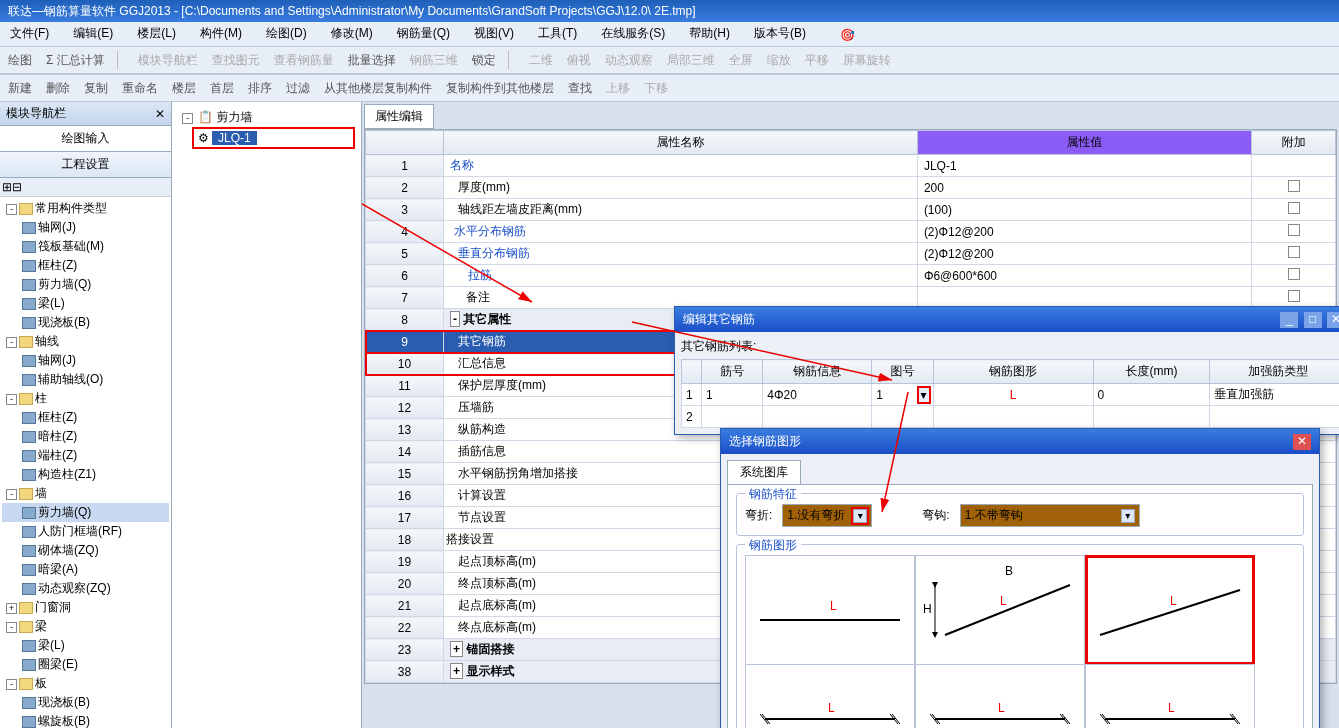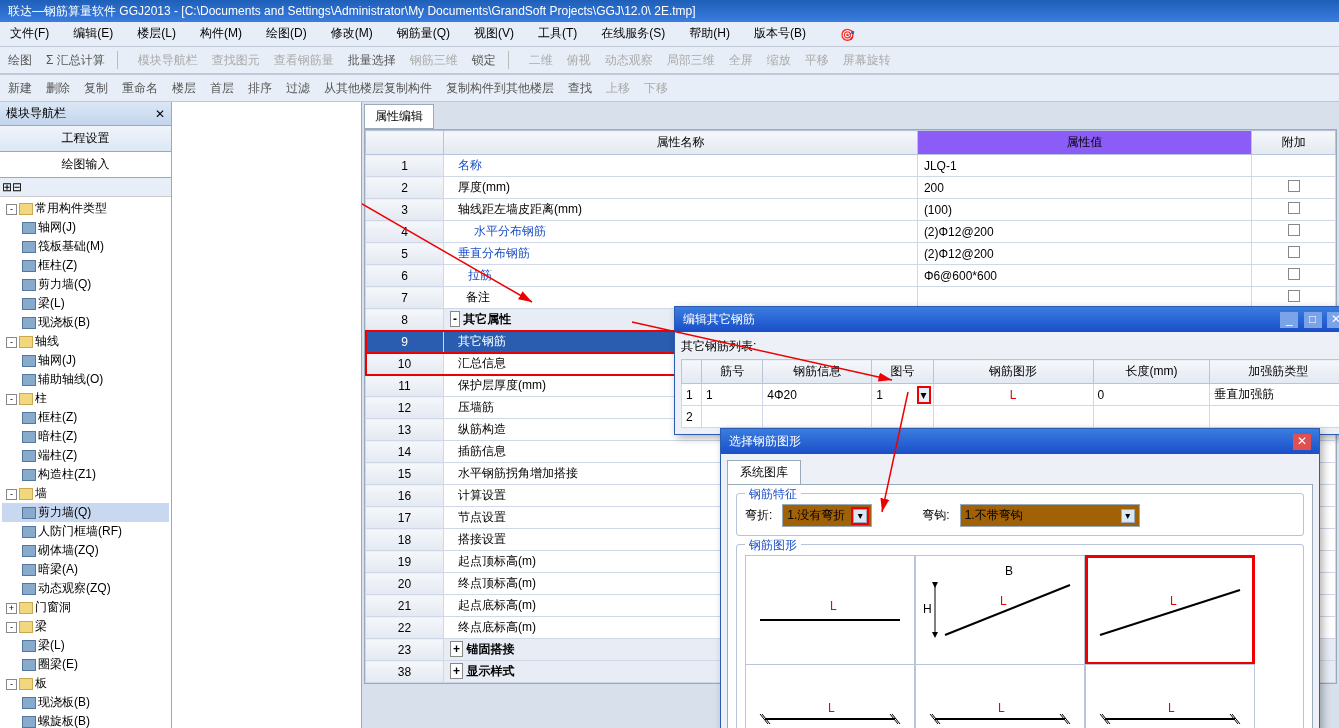--- a/index.html
+++ b/index.html
@@ -121,22 +121,22 @@
   <span class="dim">上移</span>
   <span class="dim">下移</span>
 </div>
 
 <div class="main">
   <div class="nav-panel">
     <div class="nav-header">
       <span>模块导航栏</span>
       <span>✕</span>
     </div>
+    <div class="nav-tab active">绘图输入</div>
     <div class="nav-tab">工程设置</div>
-    <div class="nav-tab active">绘图输入</div>
     <div class="nav-toolbar">
       <span>⊞⊟</span>
     </div>
     <div class="tree" id="nav-tree">
         <div class="tree-node l0"><span class="exp">-</span><span class="icon folder"></span><span>常用构件类型</span></div>
         <div class="tree-node l1"><span class="icon" style="background:#8ac;border:1px solid #579"></span><span>轴网(J)</span></div>
         <div class="tree-node l1"><span class="icon" style="background:#8ac;border:1px solid #579"></span><span>筏板基础(M)</span></div>
         <div class="tree-node l1"><span class="icon" style="background:#8ac;border:1px solid #579"></span><span>框柱(Z)</span></div>
         <div class="tree-node l1"><span class="icon" style="background:#8ac;border:1px solid #579"></span><span>剪力墙(Q)</span></div>
         <div class="tree-node l1"><span class="icon" style="background:#8ac;border:1px solid #579"></span><span>梁(L)</span></div>
@@ -159,56 +159,63 @@
         <div class="tree-node l0"><span class="exp">-</span><span class="icon folder"></span><span>梁</span></div>
         <div class="tree-node l1"><span class="icon" style="background:#8ac;border:1px solid #579"></span><span>梁(L)</span></div>
         <div class="tree-node l1"><span class="icon" style="background:#8ac;border:1px solid #579"></span><span>圈梁(E)</span></div>
         <div class="tree-node l0"><span class="exp">-</span><span class="icon folder"></span><span>板</span></div>
         <div class="tree-node l1"><span class="icon" style="background:#8ac;border:1px solid #579"></span><span>现浇板(B)</span></div>
         <div class="tree-node l1"><span class="icon" style="background:#8ac;border:1px solid #579"></span><span>螺旋板(B)</span></div>
       </div>
   </div>
 
   <div class="mid-panel">
+    <div class="comp-tree">
+      <div class="tree-node"><span class="exp">-</span> 📋 <span>剪力墙</span></div>
+      <div class="comp-box">
+        <span>⚙</span>
+        <span class="comp-sel">JLQ-1</span>
+      </div>
+    </div>
   </div>
 
   <div class="right-panel">
     <div class="prop-tab">属性编辑</div>
     <div class="prop-grid">
       <table>
         <thead>
             <tr>
           <th class="rownum"></th>
           <th style="width:170px">属性名称</th>
           <th style="width:120px;background:#8b5cf6">属性值</th>
           <th style="width:30px">附加</th>
         </tr>
           </thead>
         <tbody id="prop-body">
             <tr>
               <td class="rownum">1</td>
-              <td class="link" style="padding-left:14px">名称</td>
+              <td class="link" style="padding-left:6px">名称</td>
               <td>JLQ-1</td>
               <td style="text-align:center"></td>
             </tr>
             <tr>
               <td class="rownum">2</td>
               <td style="padding-left:14px">厚度(mm)</td>
               <td>200</td>
               <td style="text-align:center"><span class="chk"></span></td>
             </tr>
             <tr>
               <td class="rownum">3</td>
               <td style="padding-left:14px">轴线距左墙皮距离(mm)</td>
               <td>(100)</td>
               <td style="text-align:center"><span class="chk"></span></td>
             </tr>
             <tr>
               <td class="rownum">4</td>
-              <td class="link" style="padding-left:30px">水平分布钢筋</td>
+              <td class="link" style="padding-left:10px">水平分布钢筋</td>
               <td>(2)Φ12@200</td>
               <td style="text-align:center"><span class="chk"></span></td>
             </tr>
             <tr>
               <td class="rownum">5</td>
               <td class="link" style="padding-left:14px">垂直分布钢筋</td>
               <td>(2)Φ12@200</td>
               <td style="text-align:center"><span class="chk"></span></td>
             </tr>
             <tr>
@@ -276,21 +283,21 @@
               <td style="text-align:center"></td>
             </tr>
             <tr>
               <td class="rownum">17</td>
               <td style="padding-left:14px">节点设置</td>
               <td>按默认节点设置计</td>
               <td style="text-align:center"></td>
             </tr>
             <tr>
               <td class="rownum">18</td>
-              <td style="padding-left:14px">搭接设置</td>
+              <td style="padding-left:2px">搭接设置</td>
               <td>按默认搭接设置计</td>
               <td style="text-align:center"></td>
             </tr>
             <tr>
               <td class="rownum">19</td>
               <td style="padding-left:14px">起点顶标高(m)</td>
               <td>层顶标高</td>
               <td style="text-align:center"></td>
             </tr>
             <tr>

